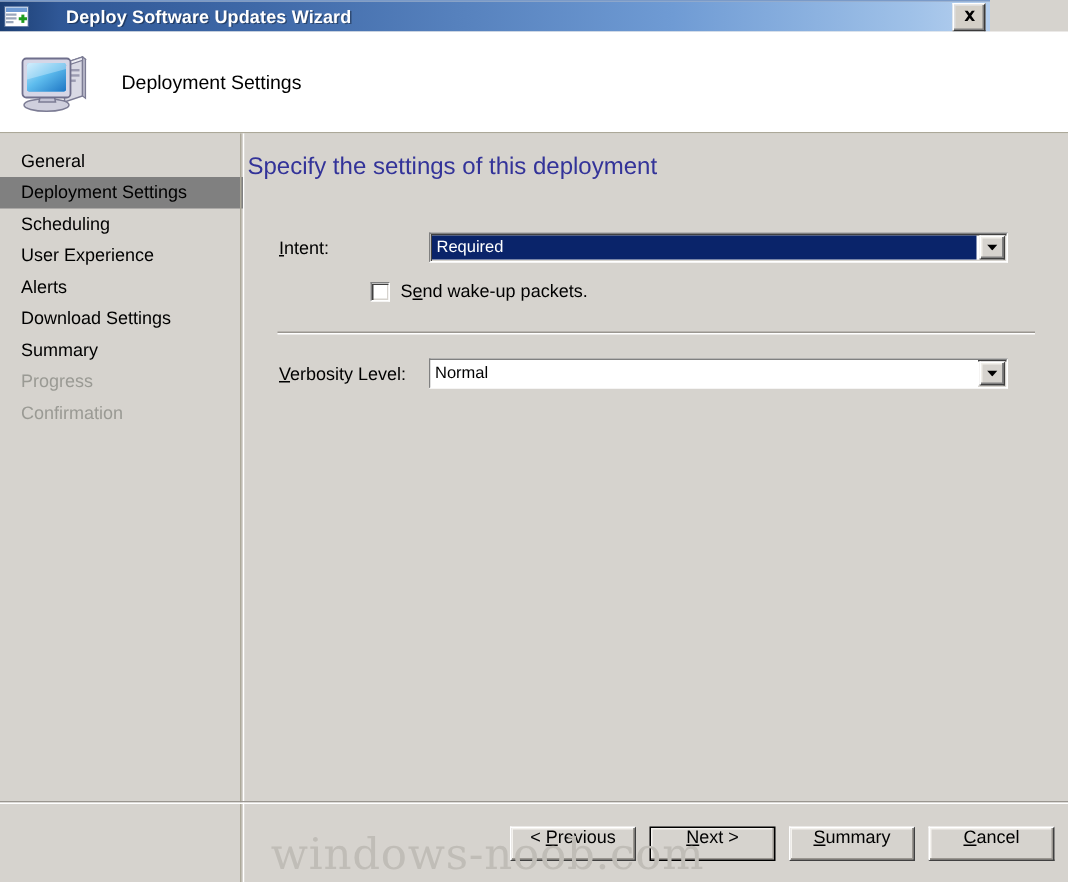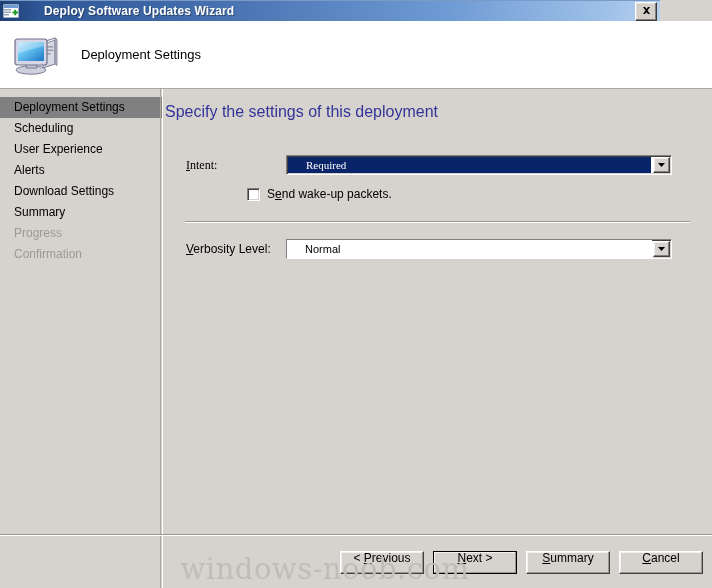--- a/index.html
+++ b/index.html
@@ -179,21 +179,21 @@
     align-items: stretch;
     border: 1px solid;
     border-color: #808080 #ffffff #ffffff #808080;
     box-shadow: inset 1px 1px 0 #404040, inset -1px -1px 0 #d6d3ce;
     background: #ffffff;
   }
   .combo-value {
     flex: 1 1 auto;
     font-size: 11px;
     line-height: 18px;
-    padding-left: 18px;
+    padding-left: 3px;
     color: #000000;
     background: #ffffff;
     overflow: hidden;
     white-space: nowrap;
     box-sizing: border-box;
   }
   .combo.focused .combo-value {
     background: #0a246a;
     color: #ffffff;
     margin: 1px;
@@ -358,35 +358,36 @@
         <rect x="5" y="9" width="26" height="19" rx="1.5" fill="url(#scr)"></rect>
         <path d="M5 9 L31 9 L31 13 L5 20 Z" fill="#ffffff" opacity="0.30"></path>
       </svg>
     </div>
     <div id="header-title">Deployment Settings</div>
   </div>
 
   <div id="body">
 
     <div id="sidebar">
+      <div class="side-item">General</div>
       <div class="side-item selected">Deployment Settings</div>
       <div class="side-item">Scheduling</div>
       <div class="side-item">User Experience</div>
       <div class="side-item">Alerts</div>
       <div class="side-item">Download Settings</div>
       <div class="side-item">Summary</div>
       <div class="side-item disabled">Progress</div>
       <div class="side-item disabled">Confirmation</div>
     </div>
 
     <div id="main">
 
       <div id="page-title">Specify the settings of this deployment</div>
 
-      <div class="field-row" style="left:23px; top:66px; width:500px;font-family:Liberation Serif, serif;">
+      <div class="field-row" style="left:23px; top:66px; width:500px;">
         <label class="field-label" style="width:100px;"><span></span><span class="underline-accel">I</span><span>ntent:</span></label>
         <div class="combo focused" style="width:386px;">
           <div class="combo-value">Required</div>
           <div class="combo-arrow">
             <svg width="7" height="4" viewBox="0 0 7 4">
                 <path d="M0 0 L7 0 L3.5 4 Z" fill="#000000"></path>
               </svg>
           </div>
         </div>
       </div>

